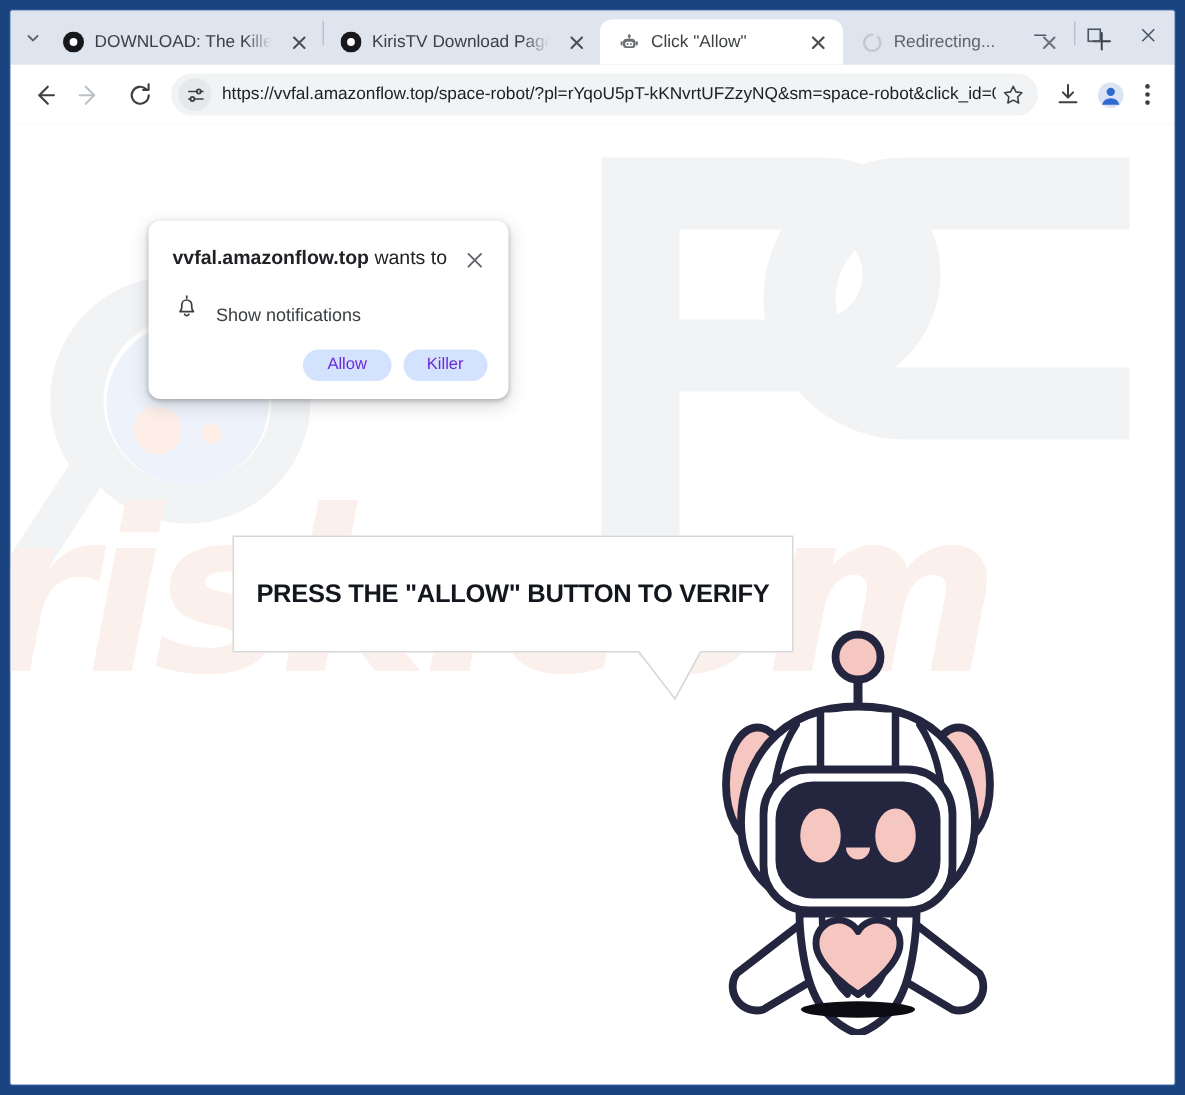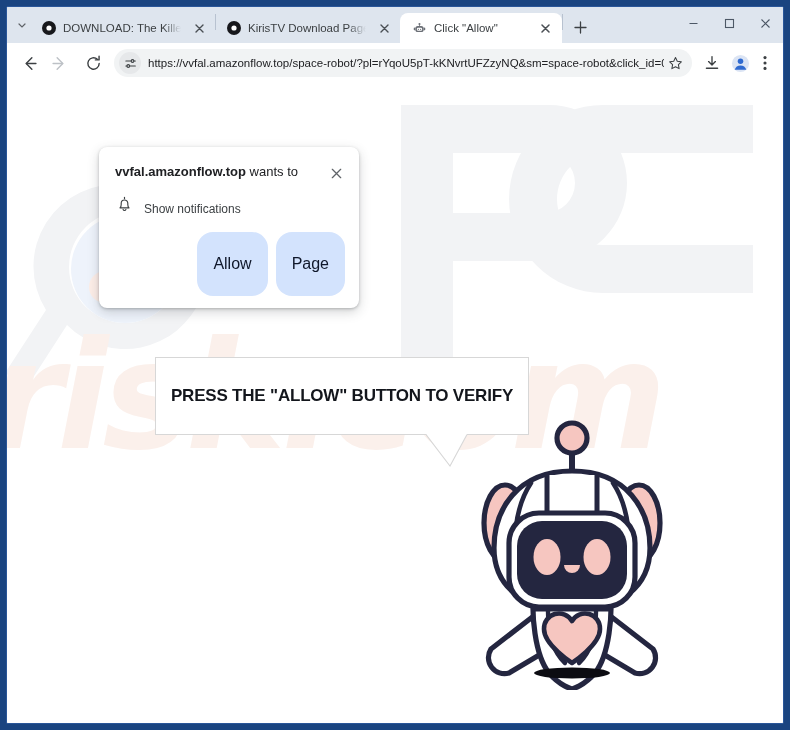--- a/index.html
+++ b/index.html
@@ -210,21 +210,21 @@
   .robot {
     position: absolute;
     left: 462px; top: 322px;
     width: 206px; height: 285px;
   }
 
   
   .permdialog {
     position: absolute;
     left: 92px; top: 64px;
-    width: 260px;
+    width: 240px;
     background: #ffffff;
     border-radius: 8px;
     box-shadow: 0 1px 3px rgba(60,64,67,.3), 0 4px 12px rgba(60,64,67,.22);
     padding: 16px 14px 12px 16px;
     z-index: 40;
   }
   .permdialog .pdtop {
     display: flex;
     align-items: flex-start;
     justify-content: space-between;
@@ -252,25 +252,25 @@
   }
   .pdrow .lbl { font-size: 12px; color: #3c4043; }
   .pdbuttons {
     display: flex;
     justify-content: flex-end;
     gap: 8px;
     margin-top: 16px;
   }
   .pdbtn {
     background: #d3e3fd;
-    color: #0f172a;
-    font-size: 16px;
+    color: #6d28d9;
+    font-size: 11px;
     border: none;
     border-radius: 16px;
-    padding: 24px 16px;
+    padding: 5px 16px;
     font-family: "Liberation Sans", sans-serif;
     line-height: 1;
   }
 </style>
 </head>
 <body>
 
 <div class="window">
 
   <div class="tabstrip">
@@ -327,20 +327,33 @@
         </svg>
       </span>
       <span class="title" style="max-width:140px;-webkit-mask-image:none;mask-image:none;">Click "Allow"</span>
       <span class="tabclose" style="margin-left:40px;">
         <svg width="9" height="9" viewBox="0 0 9 9">
             <path d="M1 1l7 7M8 1l-7 7" stroke="currentColor" stroke-width="1.5" stroke-linecap="round"></path>
           </svg>
       </span>
     </div>
 
+    <div class="tab inactive" style="padding-left:12px;">
+      <span class="favicon">
+        <svg width="13" height="13" viewBox="0 0 14 14">
+          <path d="M7 1.2a5.8 5.8 0 1 0 4.1 1.7" stroke="#c3c8cf" stroke-width="1.6" fill="none" stroke-linecap="round"></path>
+        </svg>
+      </span>
+      <span class="title" style="color:#5f6368;max-width:112px;-webkit-mask-image:none;mask-image:none;">Redirecting...</span>
+      <span class="tabclose" style="margin-left:28px;color:#6b7079;">
+        <svg width="9" height="9" viewBox="0 0 9 9">
+            <path d="M1 1l7 7M8 1l-7 7" stroke="currentColor" stroke-width="1.4" stroke-linecap="round"></path>
+          </svg>
+      </span>
+    </div>
 
     <div class="tab-sep"></div>
 
     <div class="newtab">
       <svg width="13" height="13" viewBox="0 0 13 13">
           <path d="M6.5 1v11M1 6.5h11" stroke="currentColor" stroke-width="1.3" stroke-linecap="round"></path>
         </svg>
     </div>
 
     <div class="wincontrols">
@@ -521,18 +534,18 @@
             <path d="M7.5 1.4v1.3" stroke="#3c4043" stroke-width="1.15" stroke-linecap="round"></path>
             <path d="M3 11.8c.9-.9 1.2-1.7 1.2-3.3V7.3a3.3 3.3 0 0 1 6.6 0v1.2c0 1.6.3 2.4 1.2 3.3z" stroke="#3c4043" stroke-width="1.15" fill="none" stroke-linejoin="round"></path>
             <path d="M6.1 13.5a1.5 1.5 0 0 0 2.8 0" stroke="#3c4043" stroke-width="1.15" fill="none" stroke-linecap="round"></path>
           </svg>
         </span>
         <span class="lbl">Show notifications</span>
       </div>
 
       <div class="pdbuttons">
         <button class="pdbtn">Allow</button>
-        <button class="pdbtn">Page</button>
+        <button class="pdbtn">Killer</button>
       </div>
     </div>
 
   </div>
 </div>
 
 </body></html>

